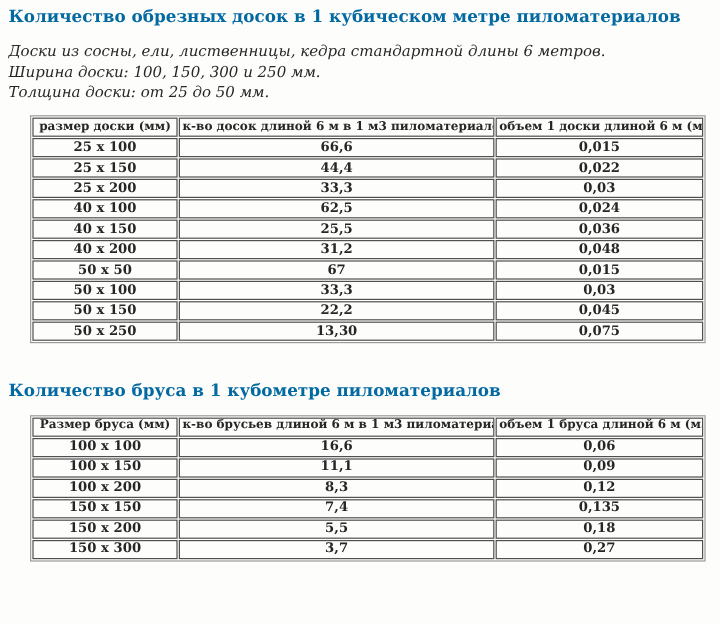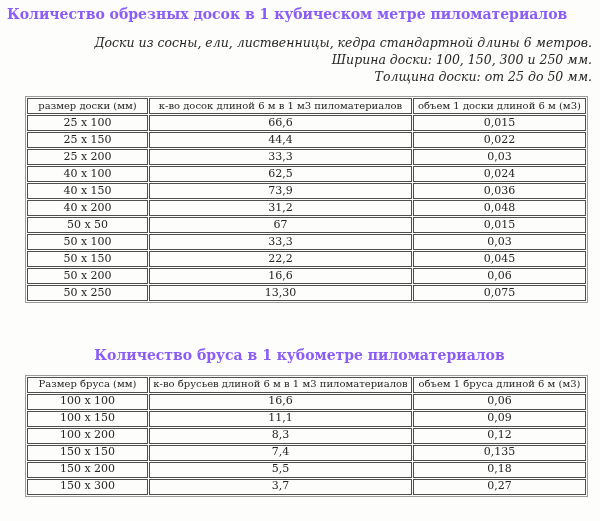--- a/index.html
+++ b/index.html
@@ -10,28 +10,27 @@
     color: #262626;
     font-family: "DejaVu Serif", "Liberation Serif", serif;
     overflow: hidden;
   }
   .doc { padding: 6px 8px 0 7px; }
   .section-title {
     margin: 0;
     font-size: 14px;
     line-height: 17px;
     font-weight: bold;
-    color: #8b5cf6;
+    color: #0369a1;
   }
   .notes {
     margin: 11px 0 8px 0;
     font-style: italic;
     font-size: 12.5px;
     line-height: 17px;
-    text-align: right;
   }
   table.lumber-table {
     margin: 11px 0 0 18px;
     width: 557px;
     table-layout: fixed;
     border-collapse: separate;
     border-spacing: 1px;
     border: 1px solid #9c9c9c;
     background: #fdfdfc;
   }
@@ -39,27 +38,28 @@
   col.c2 { width: 263px; }
   col.c3 { width: 173px; }
   .lumber-table th, .lumber-table td {
     border: 1px solid #4f4f4f;
     text-align: center;
     vertical-align: middle;
     padding: 1px 2px;
     font-size: 11px;
     line-height: 12px;
     overflow: hidden;
+    font-weight: bold;
   }
   .lumber-table th {
-    font-weight: normal;
+    font-weight: bold;
     font-size: 10px;
     white-space: nowrap;
   }
-  .beams-title { margin-top: 44px; text-align: center; }
+  .beams-title { margin-top: 32px; }
   .beams-table th, .beams-table td {
     padding-top: 0;
     padding-bottom: 2px;
   }
 </style>
 </head>
 <body>
 
 <div class="doc">
 
@@ -100,21 +100,21 @@
           <td>33,3</td>
           <td>0,03</td>
         </tr>
         <tr>
           <td>40 x 100</td>
           <td>62,5</td>
           <td>0,024</td>
         </tr>
         <tr>
           <td>40 x 150</td>
-          <td>73,9</td>
+          <td>25,5</td>
           <td>0,036</td>
         </tr>
         <tr>
           <td>40 x 200</td>
           <td>31,2</td>
           <td>0,048</td>
         </tr>
         <tr>
           <td>50 x 50</td>
           <td>67</td>
@@ -122,25 +122,20 @@
         </tr>
         <tr>
           <td>50 x 100</td>
           <td>33,3</td>
           <td>0,03</td>
         </tr>
         <tr>
           <td>50 x 150</td>
           <td>22,2</td>
           <td>0,045</td>
-        </tr>
-        <tr>
-          <td>50 x 200</td>
-          <td>16,6</td>
-          <td>0,06</td>
         </tr>
         <tr>
           <td>50 x 250</td>
           <td>13,30</td>
           <td>0,075</td>
         </tr>
       </tbody>
     </table>
 
   <h2 class="section-title beams-title">Количество бруса в 1 кубометре пиломатериалов</h2>

